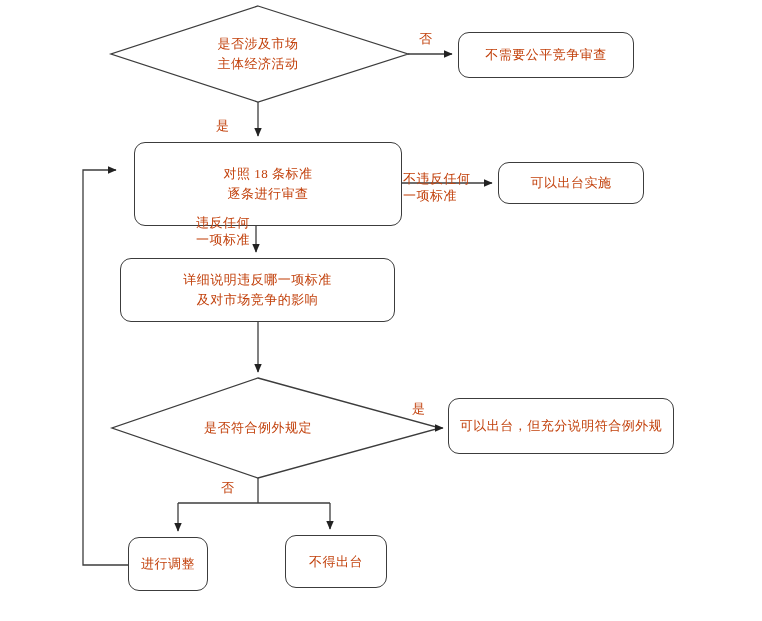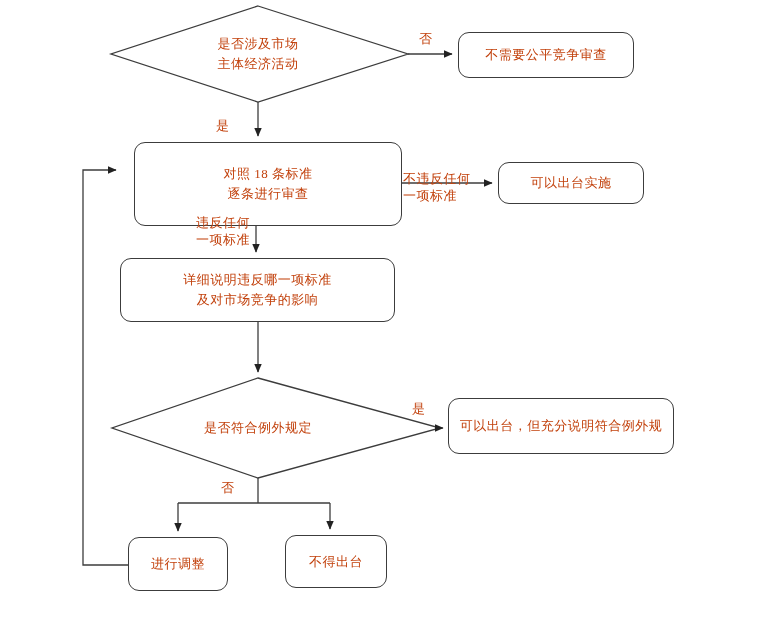--- a/index.html
+++ b/index.html
@@ -79,21 +79,21 @@
   </div>
 
   <div class="dtext" style="left:158px; top:418px; width:200px;">
     <span class="ln">是否符合例外规定</span>
   </div>
 
   <div class="node" style="left:448px; top:398px; width:226px; height:56px;">
     <span class="ln">可以出台，但充分说明符合例外规</span>
   </div>
 
-  <div class="node" style="left:128px; top:537px; width:100px; height:54px;">
+  <div class="node" style="left:128px; top:537px; width:80px; height:54px;">
     <span class="ln">进行调整</span>
   </div>
 
   <div class="node" style="left:285px; top:535px; width:102px; height:53px;">
     <span class="ln">不得出台</span>
   </div>
 
   <div class="elabel" style="left:419px; top:30px;">否</div>
 
   <div class="elabel" style="left:216px; top:117px;">是</div>

